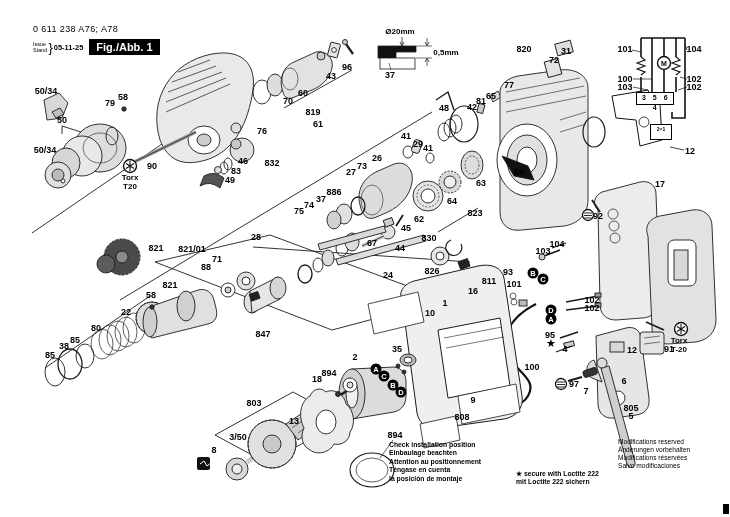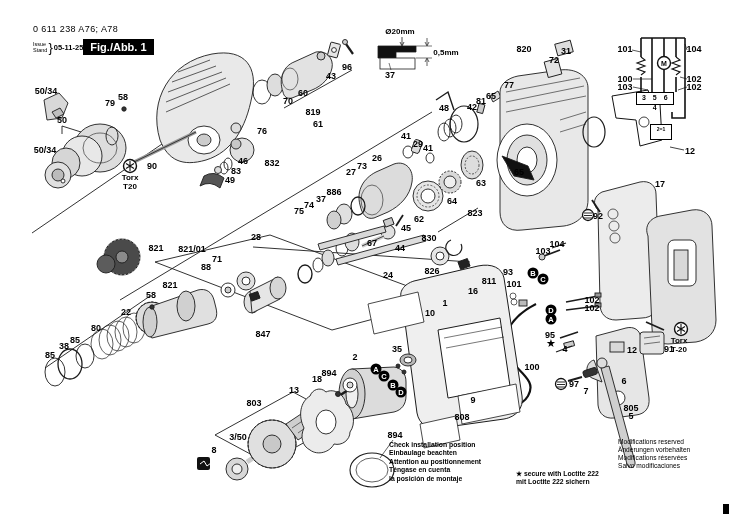--- a/index.html
+++ b/index.html
@@ -12,21 +12,21 @@
   .clet{position:absolute;transform:translate(-50%,-50%);width:11px;height:11px;border-radius:50%;
         background:#000;color:#fff;font:bold 7.5px "Liberation Sans",sans-serif;text-align:center;
         line-height:11px;}
   .mstar{position:absolute;transform:translate(-50%,-50%);font:bold 11px "DejaVu Sans",sans-serif;}
   
   #header{position:absolute;left:33px;top:24px;}
   .pn{font:400 9px "Liberation Sans",sans-serif;letter-spacing:.4px;}
   .hdr-row{display:flex;align-items:center;margin-top:5px;}
   .issue-col{font:400 5.5px "Liberation Sans",sans-serif;line-height:6px;}
   .brace{font:400 13px "Liberation Sans",sans-serif;margin:0 1px 0 1px;}
-  .date{font:bold 7.5px "Liberation Sans",sans-serif;margin-right:0;}
+  .date{font:bold 7.5px "Liberation Sans",sans-serif;margin-right:6px;}
   .figbox{background:#000;color:#fff;font:bold 11px "Liberation Sans",sans-serif;
           padding:2px 7px 2px 7px;}
   
   .inset-txt{position:absolute;transform:translate(-50%,-50%);font:bold 8px "Liberation Sans",sans-serif;white-space:nowrap;}
   
   .torx-t{position:absolute;transform:translate(-50%,0);font:bold 8px "Liberation Sans",sans-serif;
           text-align:center;line-height:9px;white-space:nowrap;}
   
   .note{position:absolute;font:bold 6.8px "Liberation Sans",sans-serif;line-height:8.4px;white-space:nowrap;}
   .note.normal{font-weight:400;font-size:6.6px;line-height:8px;}
@@ -427,21 +427,21 @@
       <span class="plbl" style="left: 206px; top: 267px;">88</span>
       <span class="plbl" style="left: 170px; top: 285px;">821</span>
       <span class="plbl" style="left: 151px; top: 295px;">58</span>
       <span class="plbl" style="left: 263px; top: 334px;">847</span>
       <span class="plbl" style="left: 50px; top: 355px;">85</span>
       <span class="plbl" style="left: 64px; top: 346px;">38</span>
       <span class="plbl" style="left: 75px; top: 340px;">85</span>
       <span class="plbl" style="left: 96px; top: 328px;">80</span>
       <span class="plbl" style="left: 126px; top: 312px;">22</span>
       <span class="plbl" style="left: 254px; top: 403px;">803</span>
-      <span class="plbl" style="left: 294px; top: 390px;">13</span>
+      <span class="plbl" style="left: 294px; top: 421px;">13</span>
       <span class="plbl" style="left: 317px; top: 379px;">18</span>
       <span class="plbl" style="left: 329px; top: 373px;">894</span>
       <span class="plbl" style="left: 238px; top: 437px;">3/50</span>
       <span class="plbl" style="left: 214px; top: 450px;">8</span>
       <span class="plbl" style="left: 445px; top: 303px;">1</span>
       <span class="plbl" style="left: 430px; top: 313px;">10</span>
       <span class="plbl" style="left: 397px; top: 349px;">35</span>
       <span class="plbl" style="left: 355px; top: 357px;">2</span>
       <span class="plbl" style="left: 395px; top: 435px;">894</span>
       <span class="plbl" style="left: 443px; top: 417px; margin-left: 19px;">808</span>

